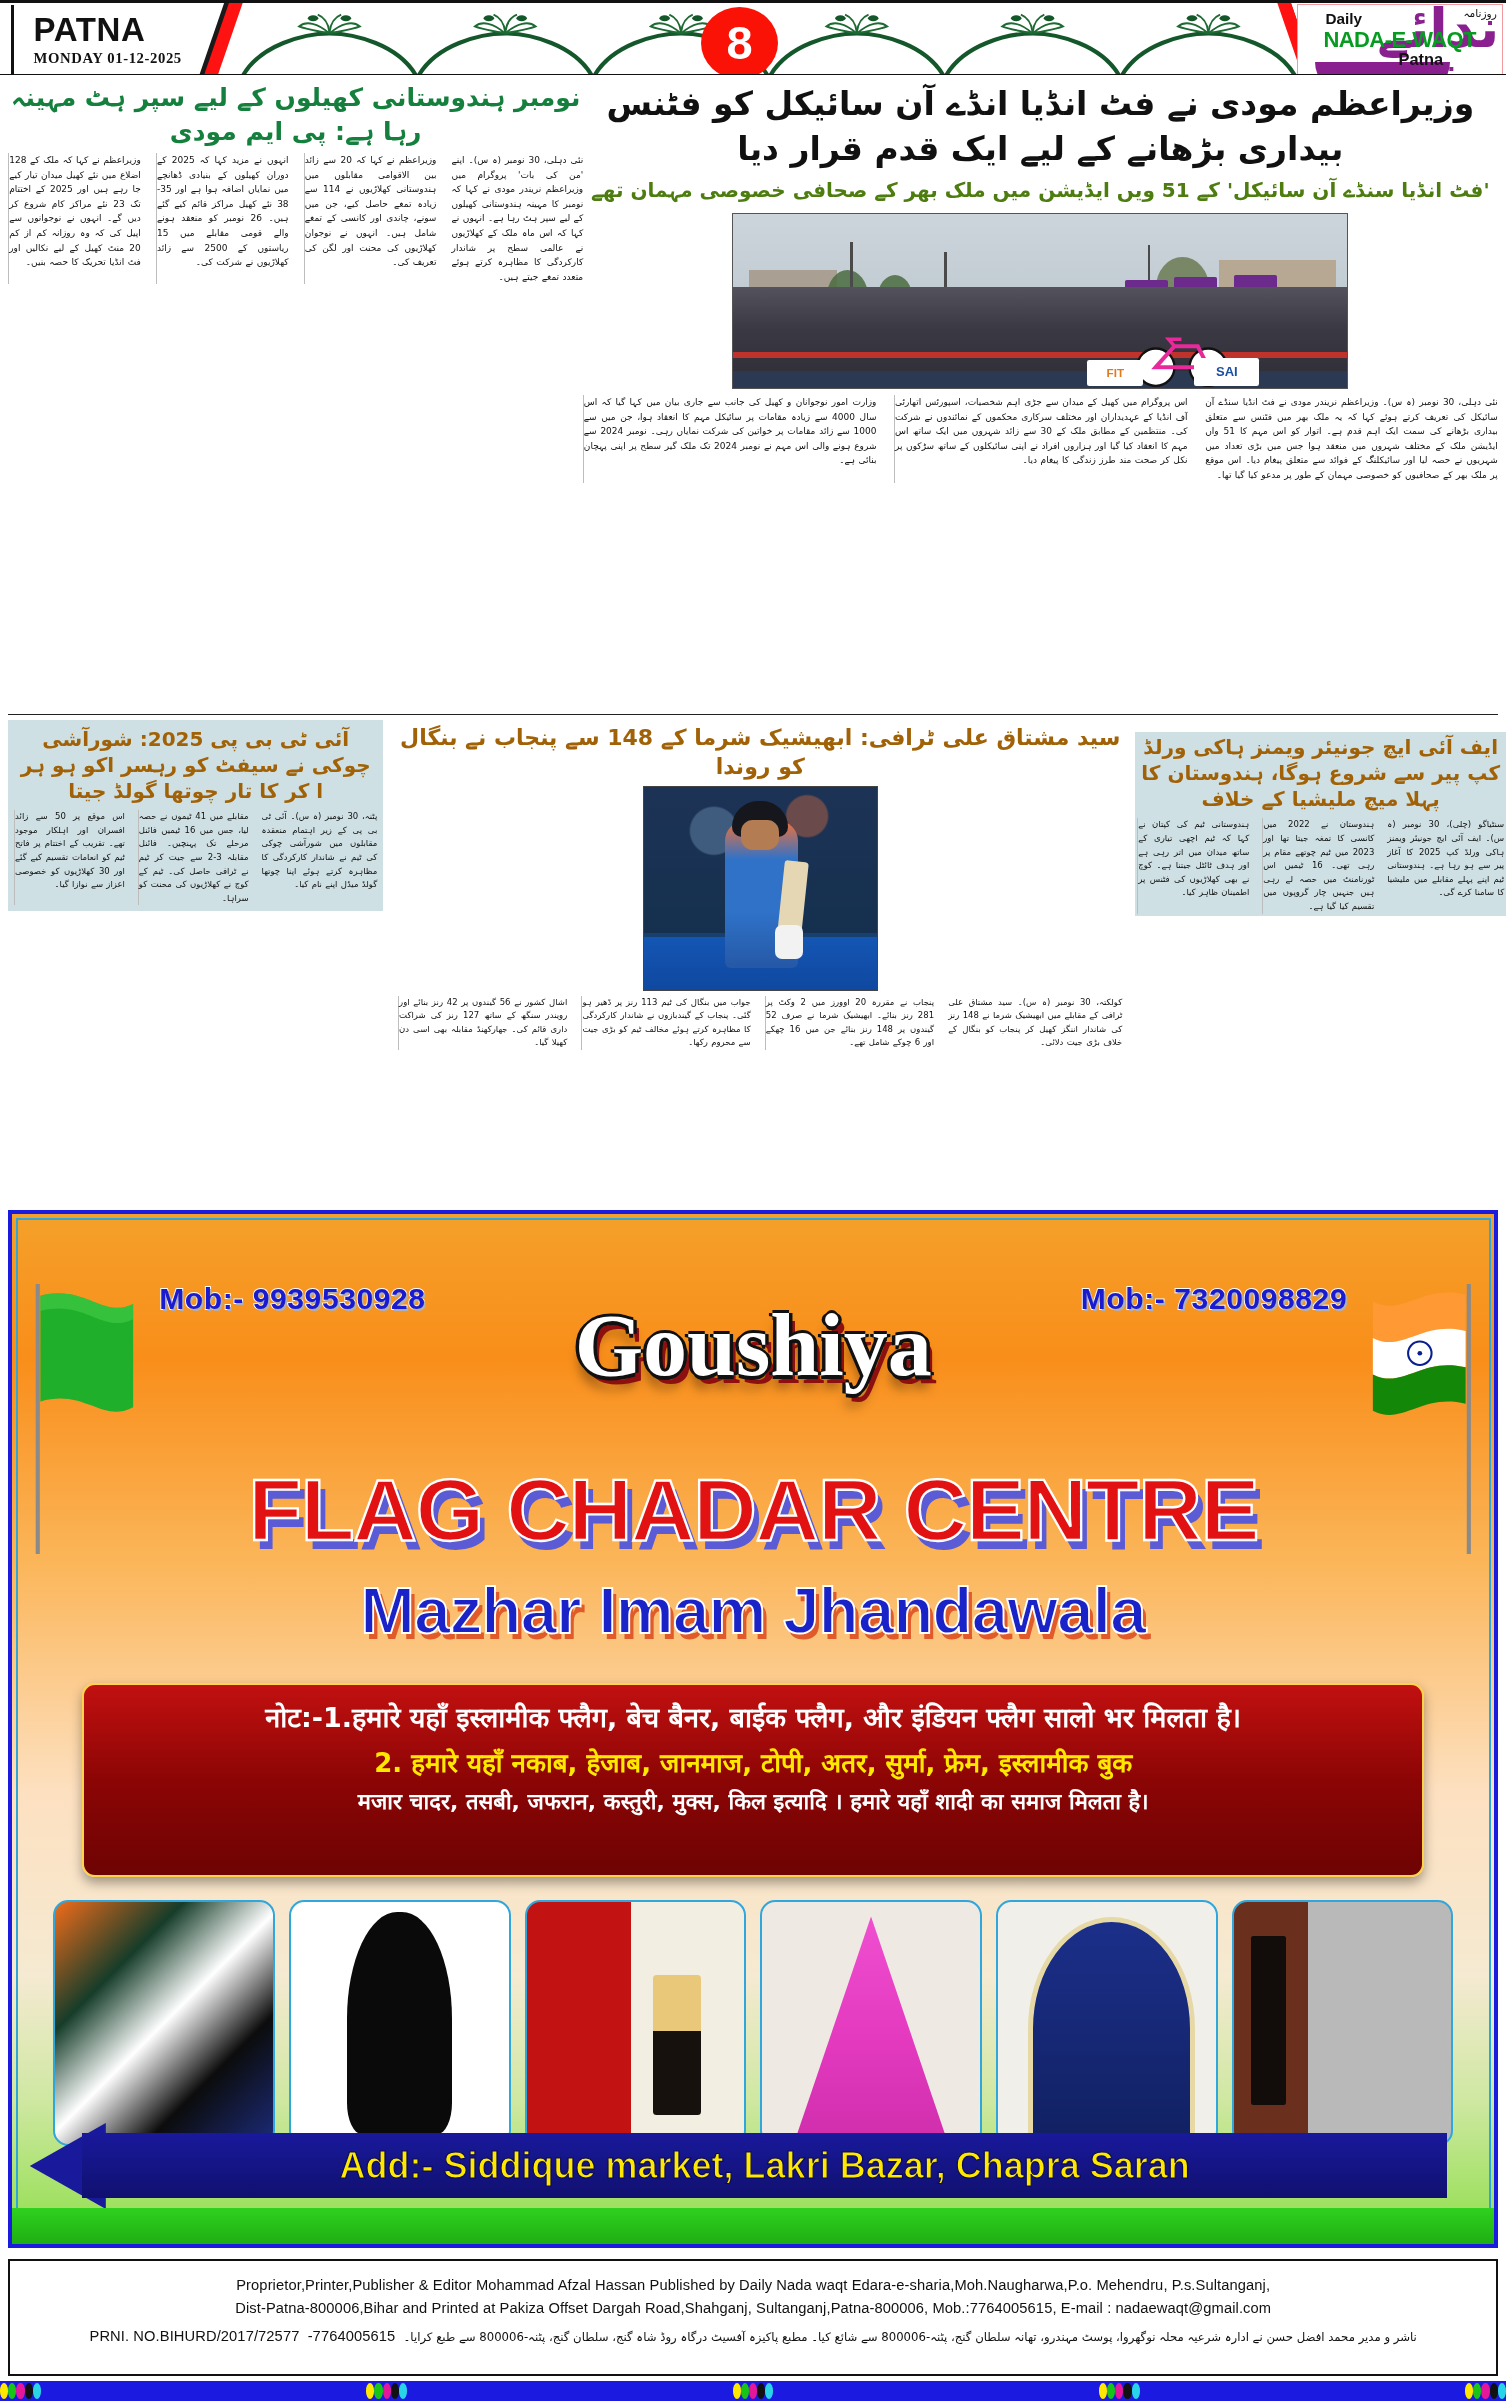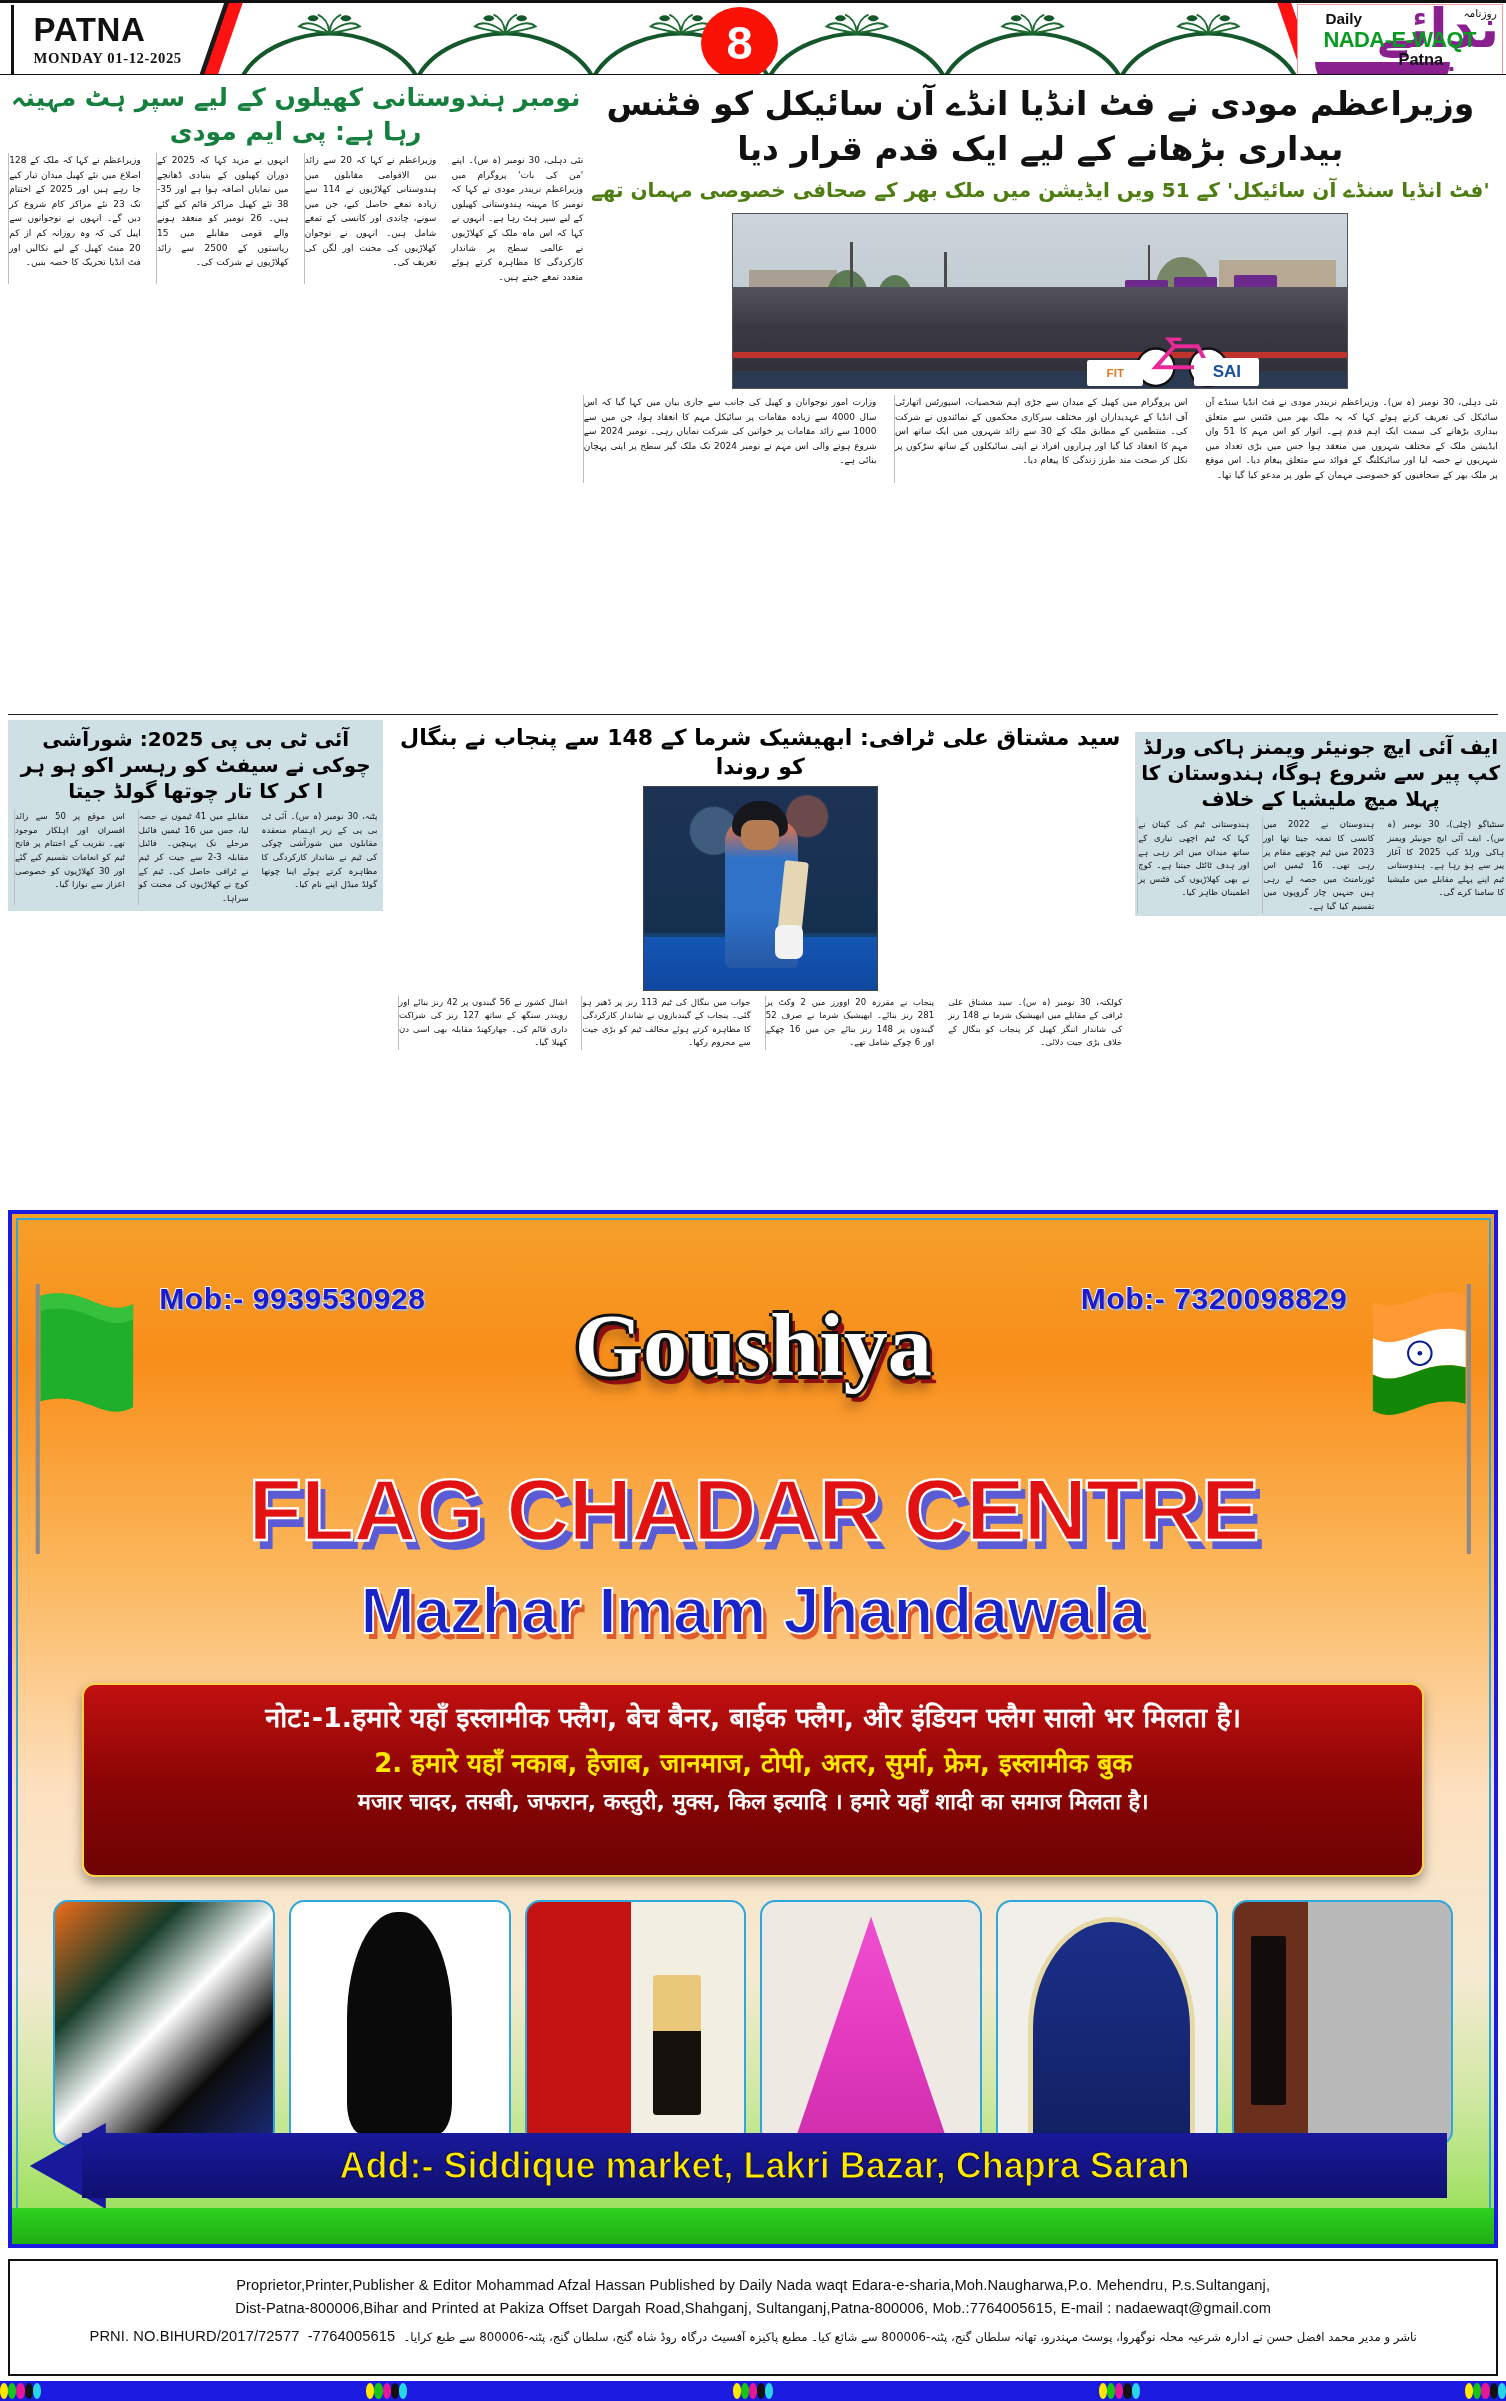--- a/index.html
+++ b/index.html
@@ -141,21 +141,21 @@
   .lp-road { position:absolute; left:0; bottom:0; width:100%; height:10%;
     background:#2b3a52; }
   .lp-rail { position:absolute; left:0; bottom:30.5px; width:100%; height:5.3px; background:#c0322c; }
   .lp-tree { position:absolute; width:41px; height:53px; border-radius:50% 50% 40% 40%;
     background:#4b6b3f; opacity:.85; }
   .lp-bld { position:absolute; background:#a9a093; }
   .lp-lamp { position:absolute; width:2.3px; background:#4a4a4a; }
   .lp-banner { position:absolute; width:43px; height:41px; background:#6c2a8c; border-radius:1.8px; }
   .lp-bike { position:absolute; right:115px; bottom:1.2px; width:100px; height:56px; }
   .lp-sai { position:absolute; right:88px; bottom:2.3px; width:65px; height:28px;
-    background:#fff; border-radius:2.3px; color:#1b4fa0; font-weight:bold; font-size:17px;
+    background:#fff; border-radius:2.3px; color:#1b4fa0; font-weight:bold; font-size:13px;
     display:flex; align-items:center; justify-content:center;
     font-family:"Liberation Sans",sans-serif; }
   .lp-fit { position:absolute; right:204px; bottom:2.3px; width:56px; height:26px;
     background:#fff; border-radius:2.3px; color:#e07a1f; font-weight:bold; font-size:11.7px;
     display:flex; align-items:center; justify-content:center;
     font-family:"Liberation Sans",sans-serif; }
 
   .lead-cols {
     display:flex; flex-direction:row-reverse; gap:9.4px; margin-top:5.9px;
   }
@@ -184,21 +184,21 @@
 
   .box-tint { background:#cfe0e4; }
 
   .sec { position:absolute; top:5.9px; }
   .sec-l { left:0; width:375px; }
   .sec-m { left:384px; width:736px; }
   .sec-r { left:1127px; width:371px; }
 
   .sec-hl {
     font-family:"DejaVu Sans", sans-serif; direction:rtl; text-align:center;
-    font-weight:bold; color:#000000; line-height:1.3;
+    font-weight:bold; color:#a16207; line-height:1.3;
   }
   .sec-hl.big { font-size:22px; }
   .sec-hl.mid { font-size:20px; }
 
   .cric-photo {
     margin:4.7px auto; width:235px; height:205px; border:1.2px solid #444;
     position:relative; overflow:hidden;
     background:linear-gradient(180deg,#16345e 0%,#213f63 40%,#16406e 75%,#0d3a6b 100%);
   }
   .cp-crowd { position:absolute; left:0; top:0; width:100%; height:72%;

